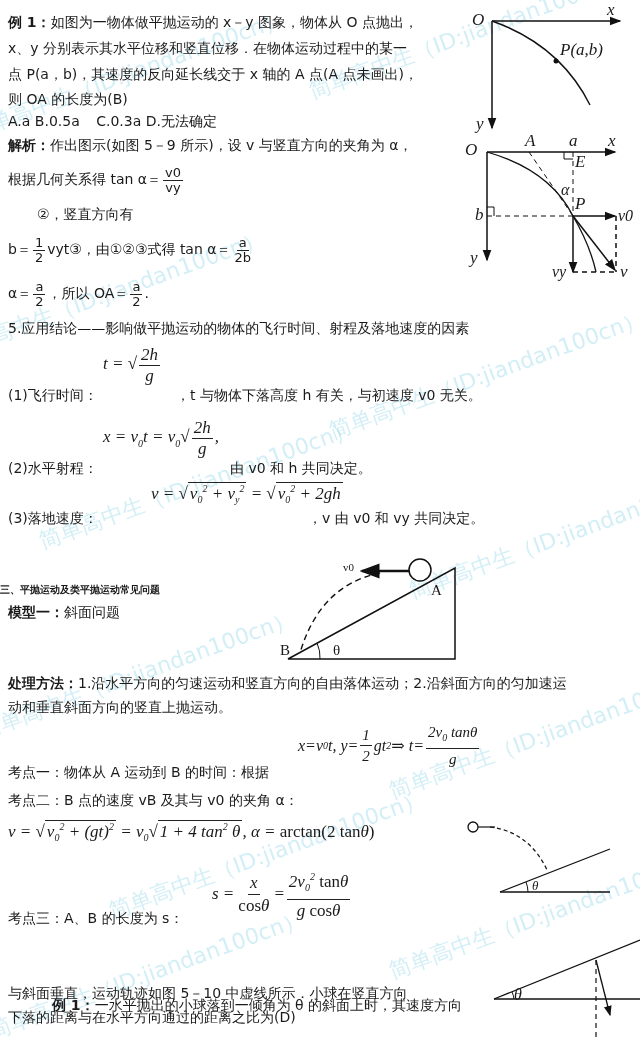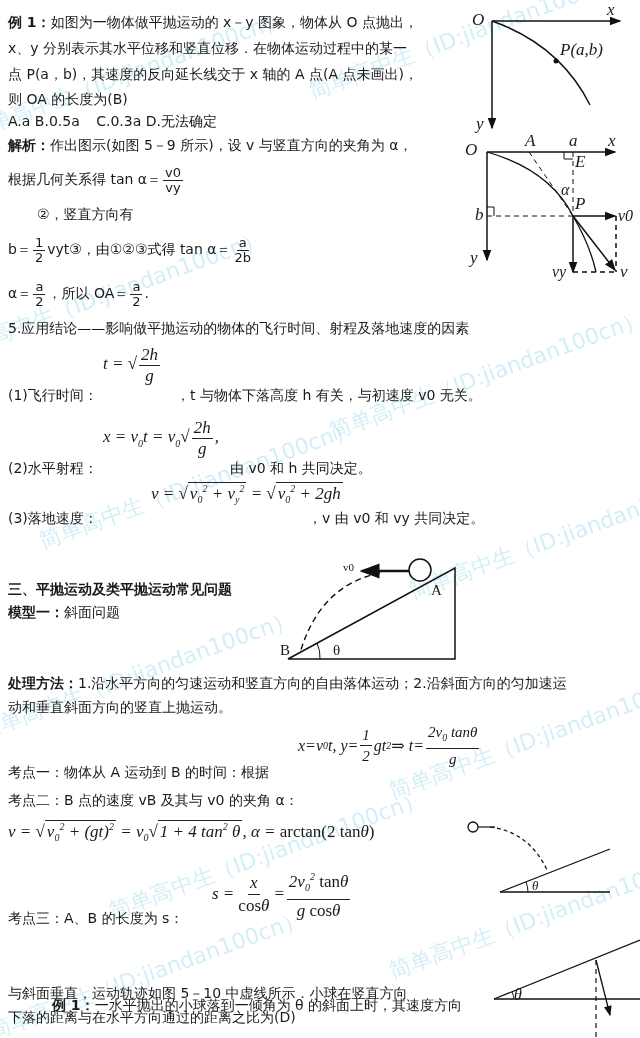--- a/index.html
+++ b/index.html
@@ -145,21 +145,21 @@
     </span>,
 </div>
 <div class="txt" style="left:230px;top:458px;">由 v0 和 h 共同决定。</div>
 
 <div class="txt" style="left:8px;top:508px;">(3)落地速度：</div>
 <div class="abs math" style="left:103px;top:482px;margin-left:48px;">
   v = √<span class="sqrt">v<sub>0</sub><sup>2</sup> + v<sub>y</sub><sup>2</sup></span> = √<span class="sqrt">v<sub>0</sub><sup>2</sup> + 2gh</span>
 </div>
 <div class="txt" style="left:308px;top:508px;">，v 由 v0 和 vy 共同决定。</div>
 
-<div class="txt bold serif" style="left:8px;top:580px;font-size:14px;">三、平抛运动及类平抛运动常见问题</div>
+<div class="txt bold serif" style="left:0;top:580px;font-size:10px;">三、平抛运动及类平抛运动常见问题</div>
 <div class="txt" style="left:8px;top:602px;">
   <span class="bold">模型一：</span><span>斜面问题</span>
 </div>
 
 <svg width="200" height="110" style="left:280px;top:555px;">
   <defs>
     <marker id="ar3" markerWidth="8" markerHeight="8" refX="7" refY="4" orient="auto">
         <path d="M0,1 L8,4 L0,7 Z" fill="#111"></path>
       </marker>
   </defs>

